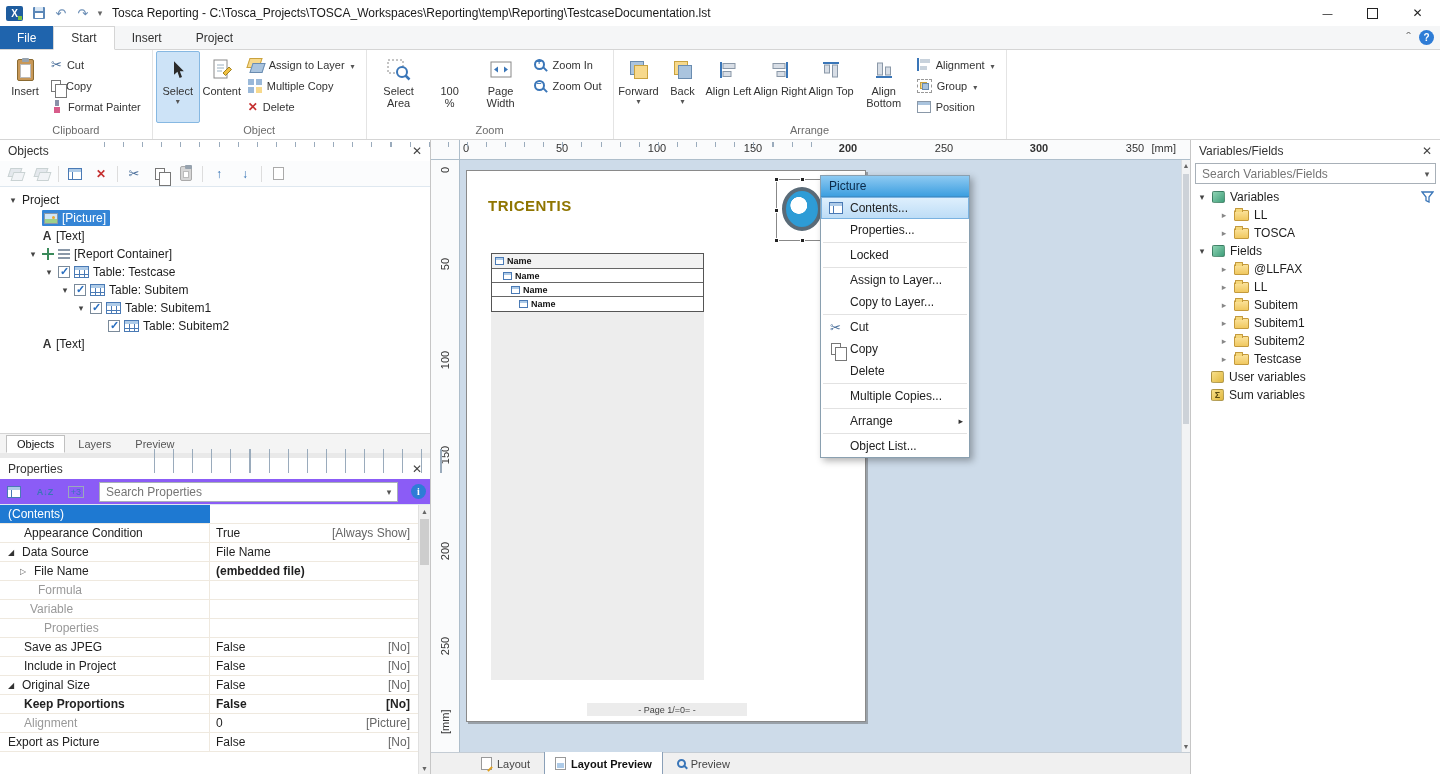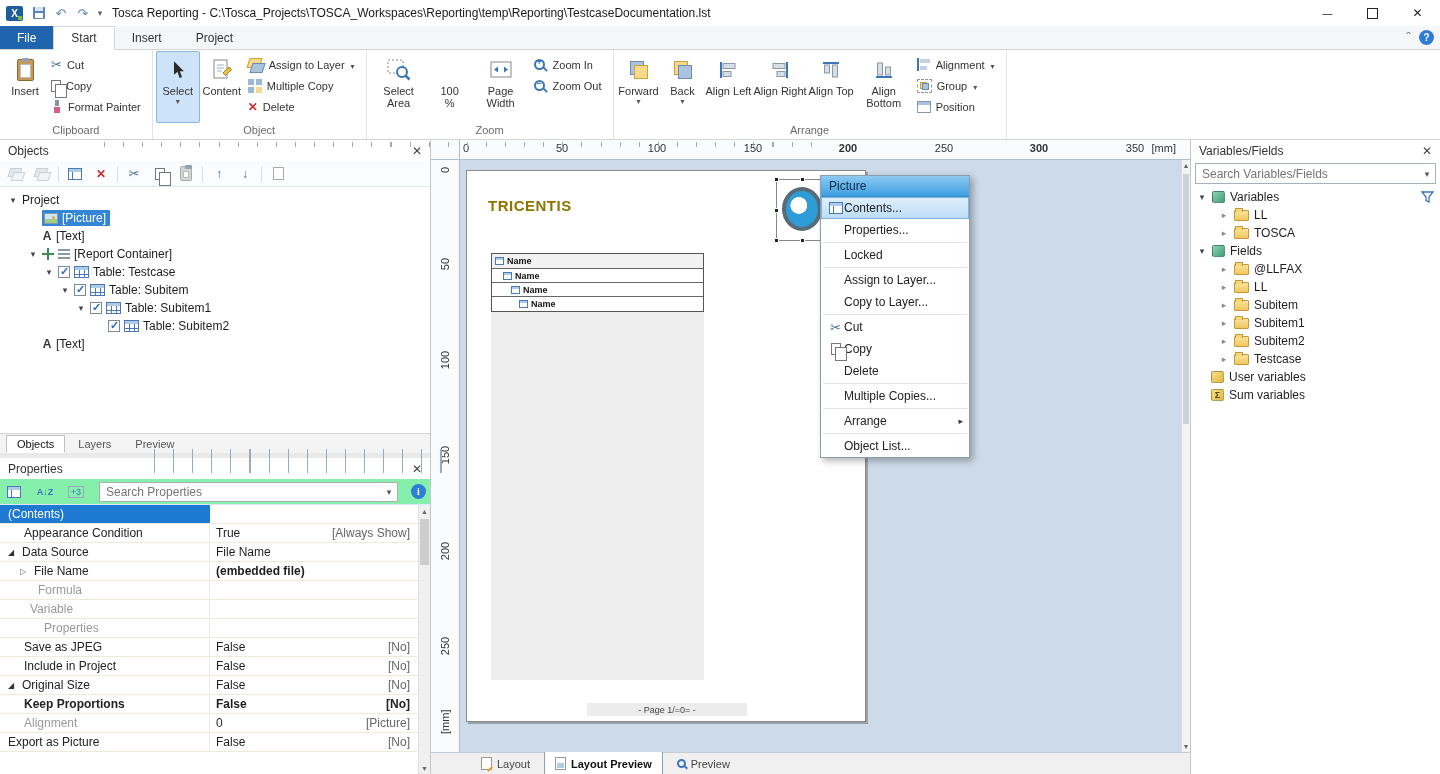--- a/index.html
+++ b/index.html
@@ -129,21 +129,21 @@
 .i-list3{width:12px;height:10px;display:inline-block;background:repeating-linear-gradient(#8a98a8 0 2px,transparent 2px 4px)}
 .i-table14{width:15px;height:12px;border:1px solid #4a7ab5;background:#fff;display:inline-block;background-image:linear-gradient(#aecbe8 0 3px,transparent 3px),linear-gradient(90deg,transparent 0 4px,#4a7ab5 4px 5px,transparent 5px 9px,#4a7ab5 9px 10px,transparent 10px),linear-gradient(transparent 0 7px,#4a7ab5 7px 8px,transparent 8px)}
 .i-check{width:12px;height:12px;border:1px solid #7a8a9a;background:#fff;position:relative;display:inline-block}
 .i-check::after{content:"✓";position:absolute;left:1px;top:-2px;color:#2a6fc0;font-size:11px;font-weight:bold}
 .otabs{height:20px;display:flex;align-items:flex-end;background:#f4f4f4;border-top:1px solid #d5d5d5;padding-left:6px;gap:2px}
 .otab{padding:2px 10px;font-size:11px;color:#555;border:1px solid transparent}
 .otab.active{background:#fff;border-color:#c0c0c0;border-bottom-color:#fff;color:#111}
 
 
 .properties-panel{flex:1;display:flex;flex-direction:column;min-height:0}
-.ptoolbar{height:26px;display:flex;align-items:center;gap:11px;padding:0 4px;background:#86efac;border-bottom:1px solid #dfe8f0}
+.ptoolbar{height:26px;display:flex;align-items:center;gap:11px;padding:0 4px;background:#8b5cf6;border-bottom:1px solid #dfe8f0}
 .i-sortaz{font-size:9px;color:#3a76b8;font-weight:bold}
 .i-sortaz::before{content:"A↓Z"}
 .i-pmbox{font-size:9px;color:#3a76b8;border:1px solid #9ab;padding:0 2px}
 .i-pmbox::before{content:"+3"}
 .psearch{flex:1;height:20px;border:1px solid #a8b0b8;background:#fff;display:flex;align-items:center;margin:0 2px}
 .psearch input{flex:1;border:none;outline:none;font:12px "Liberation Sans",sans-serif;padding:0 6px;color:#333;background:transparent}
 .combo-arrow{width:16px;height:100%;display:flex;align-items:center;justify-content:center;color:#555;font-size:9px}
 .combo-arrow::before{content:"▾"}
 .i-info{width:15px;height:15px;border-radius:50%;background:#2e7cd6;color:#fff;font-weight:bold;font-size:10px;display:flex;align-items:center;justify-content:center}
 .i-info::before{content:"i";font-family:"Liberation Serif",serif}
@@ -203,21 +203,21 @@
 .btab.active{background:#fff;border:1px solid #8aa0b8;font-weight:bold;color:#111}
 .ti-page{width:11px;height:13px;background:#fff;border:1px solid #999;position:relative;display:inline-block}
 .ti-page.pencil::after{content:"";position:absolute;right:-2px;bottom:-1px;width:6px;height:2px;background:#e0a020;transform:rotate(-45deg)}
 .ti-page.blue::before{content:"";position:absolute;left:1px;right:1px;bottom:1px;height:5px;background:#aecbe8}
 .ti-mag{width:9px;height:9px;border:2px solid #3a76b8;border-radius:50%;position:relative;display:inline-block}
 .ti-mag::after{content:"";position:absolute;width:5px;height:2px;background:#3a76b8;right:-4px;bottom:-2px;transform:rotate(45deg)}
 
 
 .cmenu{position:absolute;left:820px;top:175px;width:150px;z-index:60;background:#fff;border:1px solid #8aa0b0;box-shadow:3px 3px 7px rgba(0,0,0,.3)}
 .cmenu-title{height:21px;background:linear-gradient(#8ecaf2,#3d9fe0);border-bottom:1px solid #3d8fc8;display:flex;align-items:center;padding-left:8px;color:#0a2a4a}
-.cmi{height:22px;display:flex;align-items:center;padding:10px 6px;color:#222}
+.cmi{height:22px;display:flex;align-items:center;padding:10px 6px;gap:6px;color:#222}
 .cmi .micon{width:17px;display:flex;justify-content:center;align-items:center}
 .cmi.hl{background:linear-gradient(#dff0fd,#bcdcf6);outline:1px solid #7ab2e0;outline-offset:-1px}
 .cmi.sub .subarrow{margin-left:auto;font-size:9px;color:#333}
 .cmi.sub .subarrow::before{content:"▸"}
 .cmi-sep{height:1px;background:#e2e2e2;margin:1px 2px}
 
 
 .right-panel{width:250px;border-left:1px solid #c6c6c6;display:flex;flex-direction:column;background:#fff}
 .vsearch{height:21px;border:1px solid #a8b0b8;background:#fff;display:flex;align-items:center;margin:2px 4px 4px}
 .vsearch input{flex:1;border:none;outline:none;font:12px "Liberation Sans",sans-serif;padding:0 6px;color:#ef4444;background:transparent}

